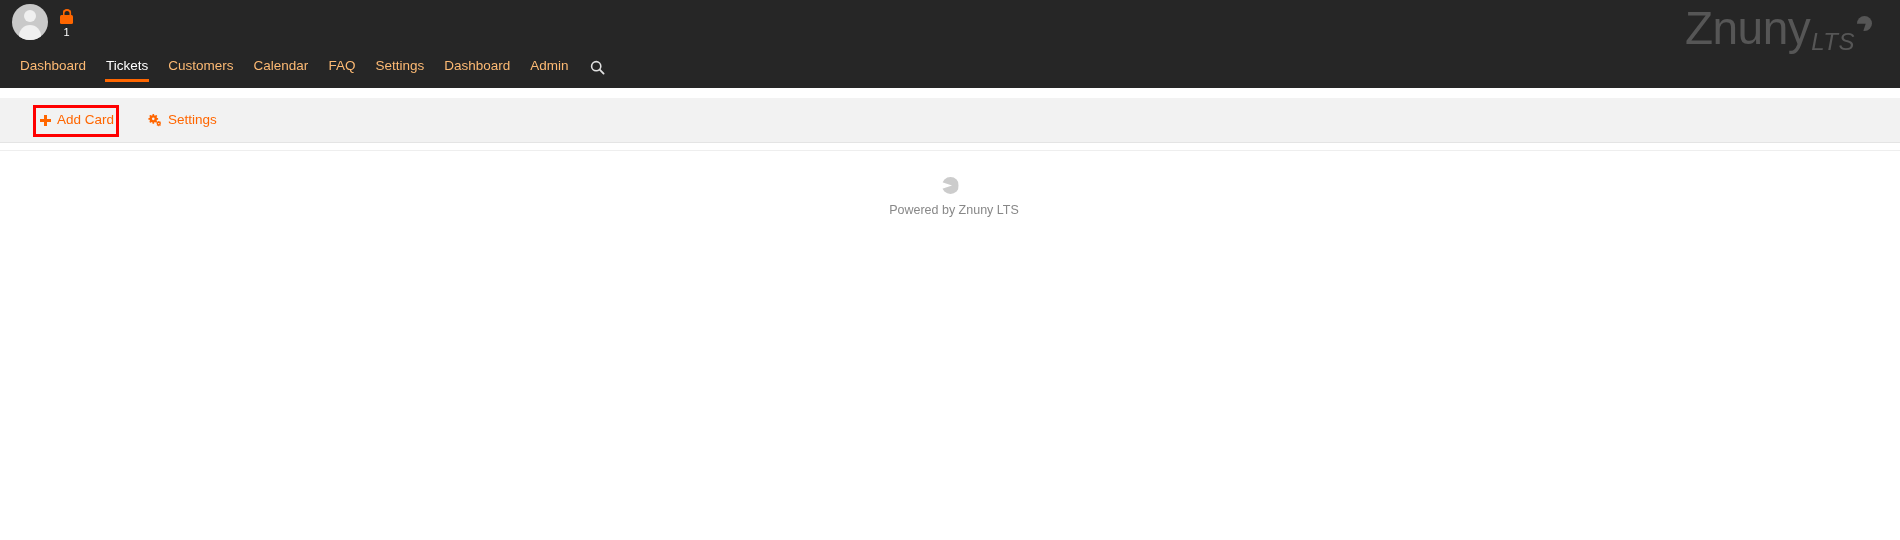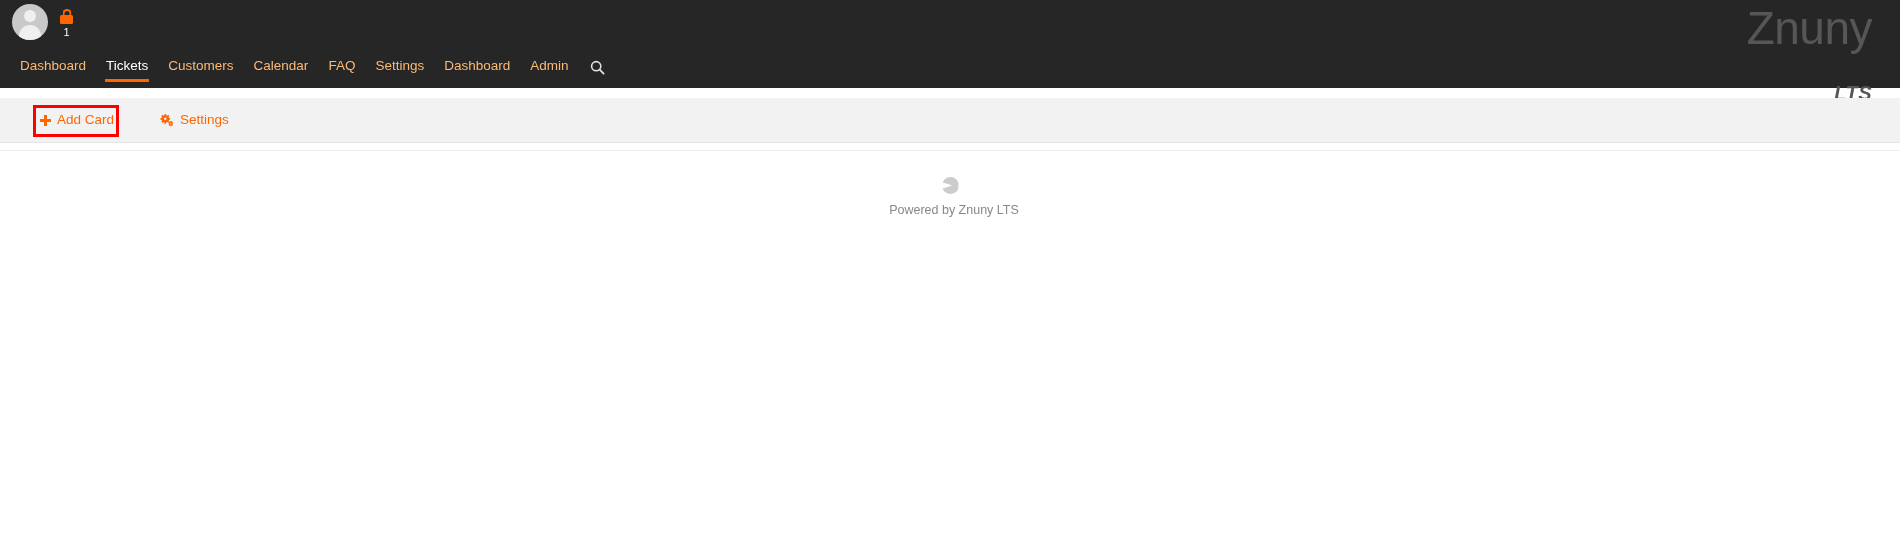--- a/index.html
+++ b/index.html
@@ -139,36 +139,35 @@
     align-items: center;
   }
   .nav-search svg { display: block; }
 
   
   .logo {
     position: absolute;
     right: 28px;
     top: 2px;
     display: flex;
-    align-items: flex-end;
+    align-items: center;
     user-select: none;
-    flex-direction: column;
   }
   .logo-main {
     font-size: 46px;
     line-height: 52px;
     color: #565656;
     letter-spacing: -0.5px;
   }
   .logo-lts {
-    font-size: 20px;
+    font-size: 24px;
     line-height: 22px;
     color: #565656;
     font-style: italic;
-    font-weight: bold;
+    font-weight: normal;
     letter-spacing: 0.5px;
     margin-left: 1px;
     margin-top: 28px;
   }
   .logo-mark {
     position: relative;
     width: 15px;
     height: 15px;
     margin-left: 2px;
     align-self: flex-start;
@@ -187,21 +186,21 @@
   .toolbar-spacer { height: 10px; background: #ffffff; }
 
   .toolbar {
     position: relative;
     height: 45px;
     background: #f2f2f2;
     border-bottom: 1px solid #e4e4e4;
     display: flex;
     align-items: center;
     padding-left: 40px;
-    gap: 46px;
+    gap: 34px;
   }
 
   .toolbar-action {
     display: flex;
     align-items: center;
     gap: 6px;
     color: #f60;
     font-size: 13.5px;
     line-height: 16px;
     cursor: pointer;

